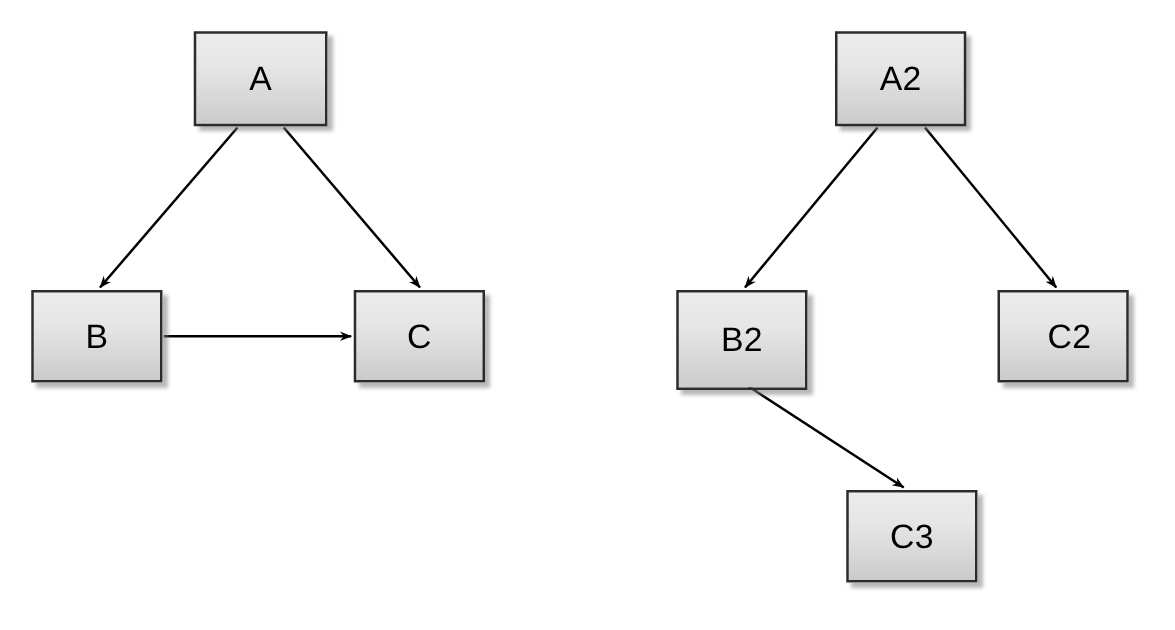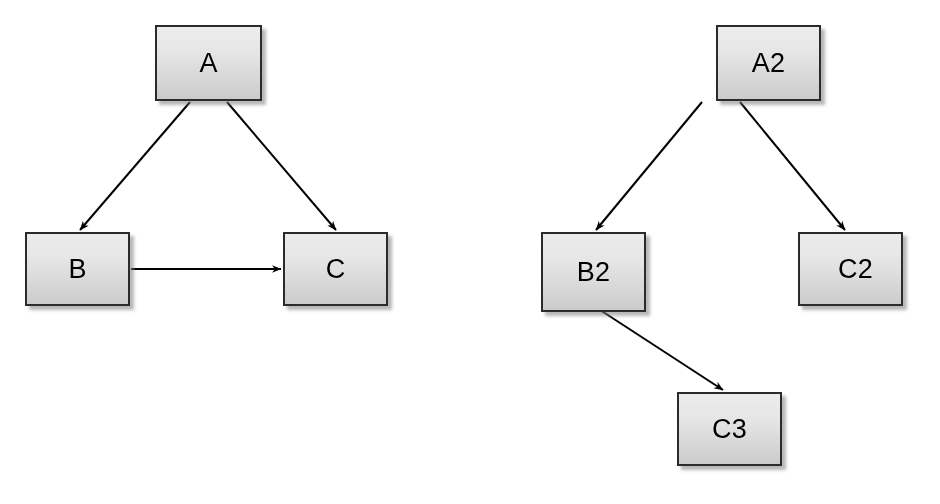--- a/index.html
+++ b/index.html
@@ -70,21 +70,21 @@
   <div id="nodes-layer">
       <div class="node" style="left: 155px; top: 25px; width: 107px; height: 76px;">
         <span class="node-label">A</span>
       </div>
       <div class="node" style="left: 25px; top: 232px; width: 105px; height: 74px;">
         <span class="node-label">B</span>
       </div>
       <div class="node" style="left: 283px; top: 232px; width: 105px; height: 74px;">
         <span class="node-label">C</span>
       </div>
-      <div class="node" style="left: 668px; top: 25px; width: 105px; height: 76px; margin-left: 48px;">
+      <div class="node" style="left: 668px; top: 25px; width: 105px; height: 76px;">
         <span class="node-label">A2</span>
       </div>
       <div class="node" style="left: 541px; top: 232px; width: 105px; height: 80px;">
         <span class="node-label">B2</span>
       </div>
       <div class="node" style="left: 798px; top: 232px; width: 105px; height: 74px; padding-left: 10px;">
         <span class="node-label">C2</span>
       </div>
       <div class="node" style="left: 677px; top: 392px; width: 105px; height: 74px;">
         <span class="node-label">C3</span>

